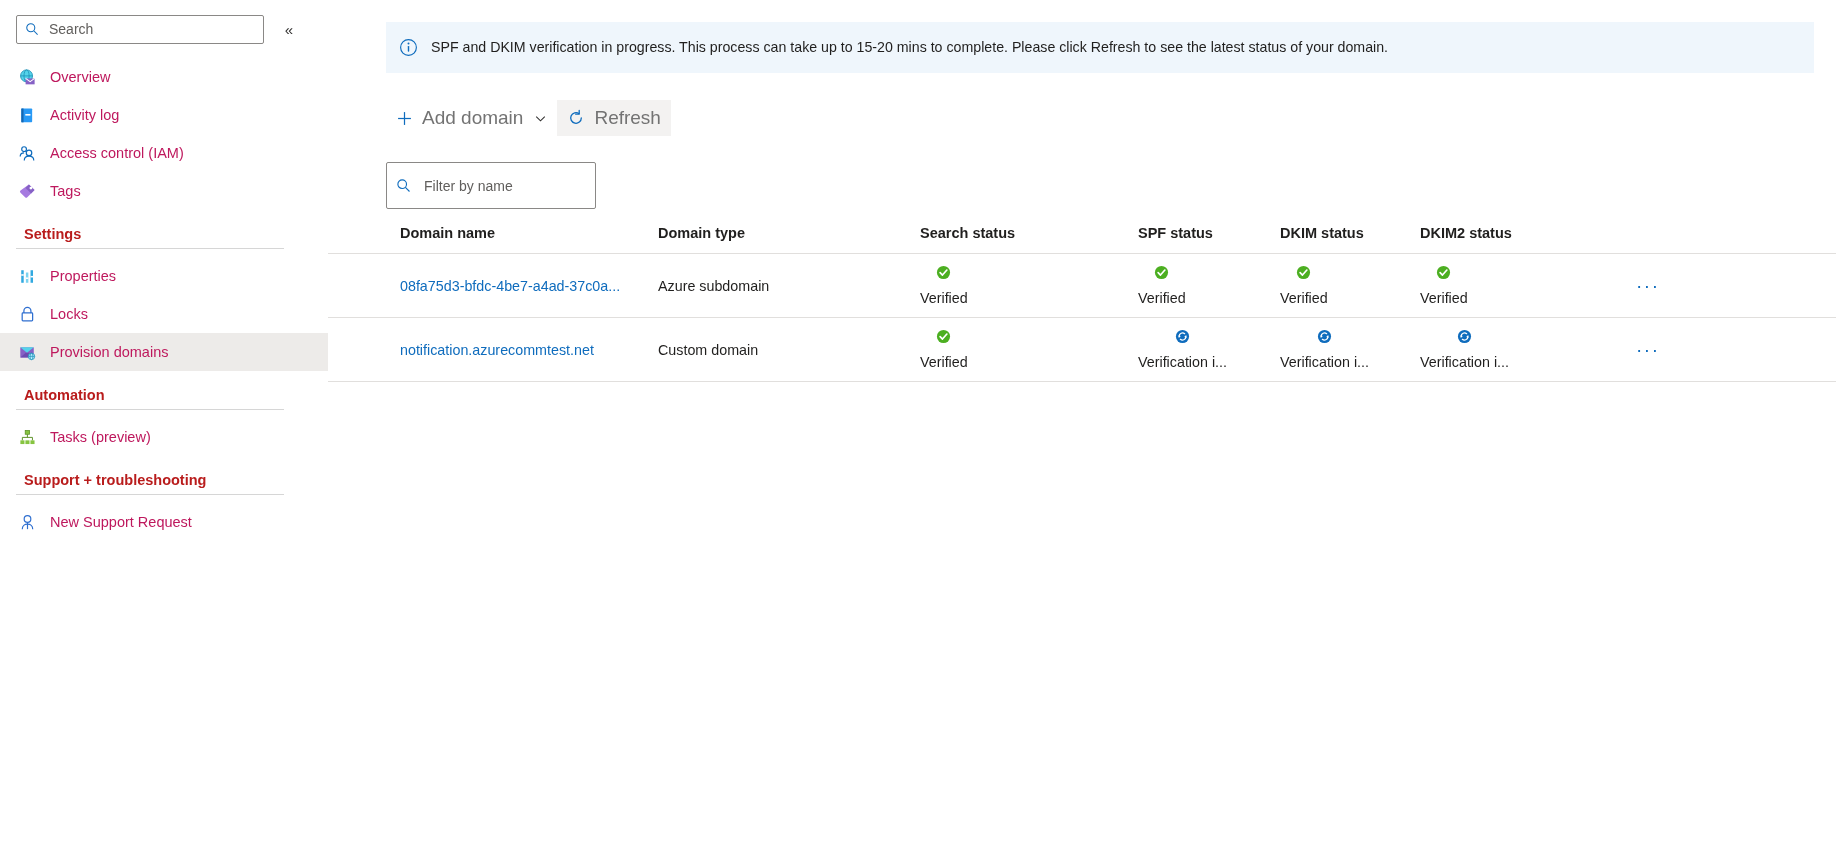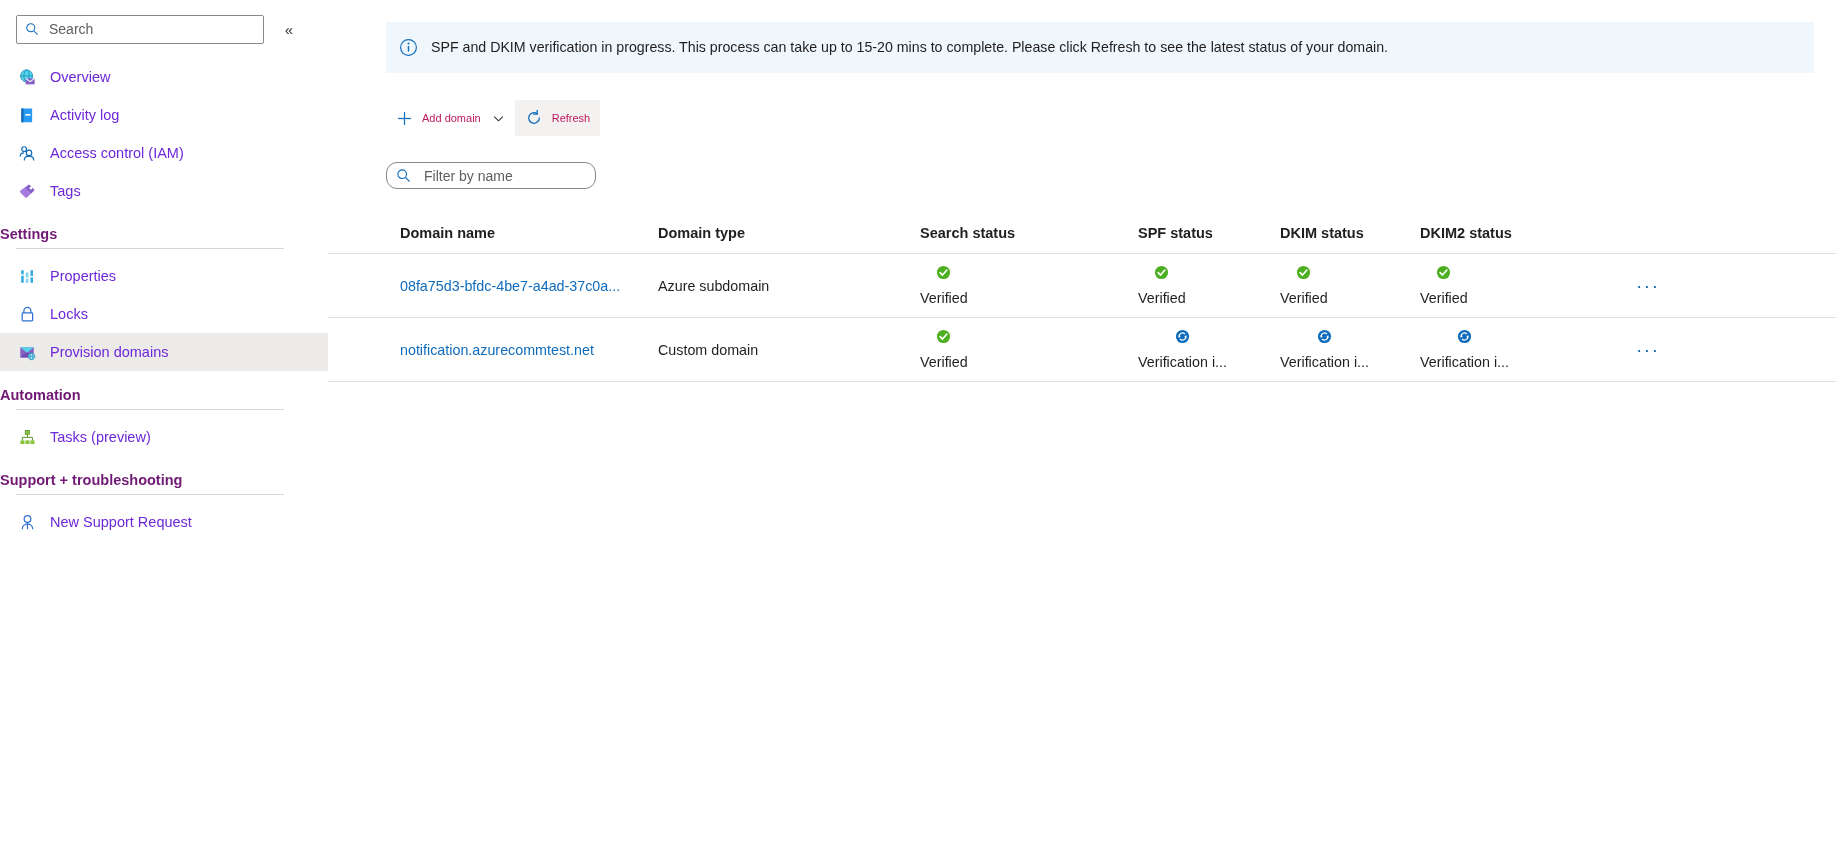--- a/index.html
+++ b/index.html
@@ -60,37 +60,37 @@
     user-select: none;
   }
 
   .nav-item {
     display: flex;
     align-items: center;
     height: 38px;
     padding-left: 16px;
     cursor: pointer;
     font-size: 14.5px;
-    color: #6d28d9;
+    color: #be185d;
   }
   .nav-item.selected { background: #edebe9; }
   .nav-item .nav-icon {
     width: 22px; height: 20px;
     flex: 0 0 22px;
     margin-right: 12px;
     display: flex; align-items: center; justify-content: center;
   }
   .nav-item .nav-label { white-space: nowrap; }
 
   .group { margin-top: 16px; }
   .group-title {
     font-size: 14.5px;
     font-weight: bold;
-    color: #701a75;
-    padding: 0 16px 6px 0;
+    color: #b91c1c;
+    padding: 0 16px 6px 24px;
   }
   .group-rule {
     height: 1px;
     background: #d6d6d6;
     margin: 0 44px 8px 16px;
   }
 
   
   .main {
     flex: 1 1 auto;
@@ -124,42 +124,42 @@
     top: 100px;
     display: flex;
     align-items: center;
     height: 36px;
   }
   .tb-btn {
     display: flex;
     align-items: center;
     height: 36px;
     padding: 0 10px;
-    font-size: 11px;
-    color: #be185d;
+    font-size: 19px;
+    color: #737373;
     cursor: pointer;
     background: transparent;
     border: none;
     font-family: "Liberation Sans", sans-serif;
     white-space: nowrap;
   }
   .tb-btn .tb-icon { margin-right: 9px; display: flex; align-items: center; }
   .tb-btn .tb-caret { margin-left: 11px; display: flex; align-items: center; }
   .tb-btn.hovered { background: #f3f2f1; }
 
   .filter-wrap {
     position: absolute;
     left: 58px;
     top: 162px;
   }
   .filter-box {
     width: 210px;
-    height: 27px;
+    height: 47px;
     border: 1px solid #8a8886;
-    border-radius: 11px;
+    border-radius: 2px;
     display: flex;
     align-items: center;
     padding: 0 9px;
     background: #fff;
   }
   .filter-box .mag { margin-right: 11px; display: flex; align-items: center; }
   .filter-box input {
     border: none; outline: none;
     font-family: "Liberation Sans", sans-serif;
     font-size: 14px;

